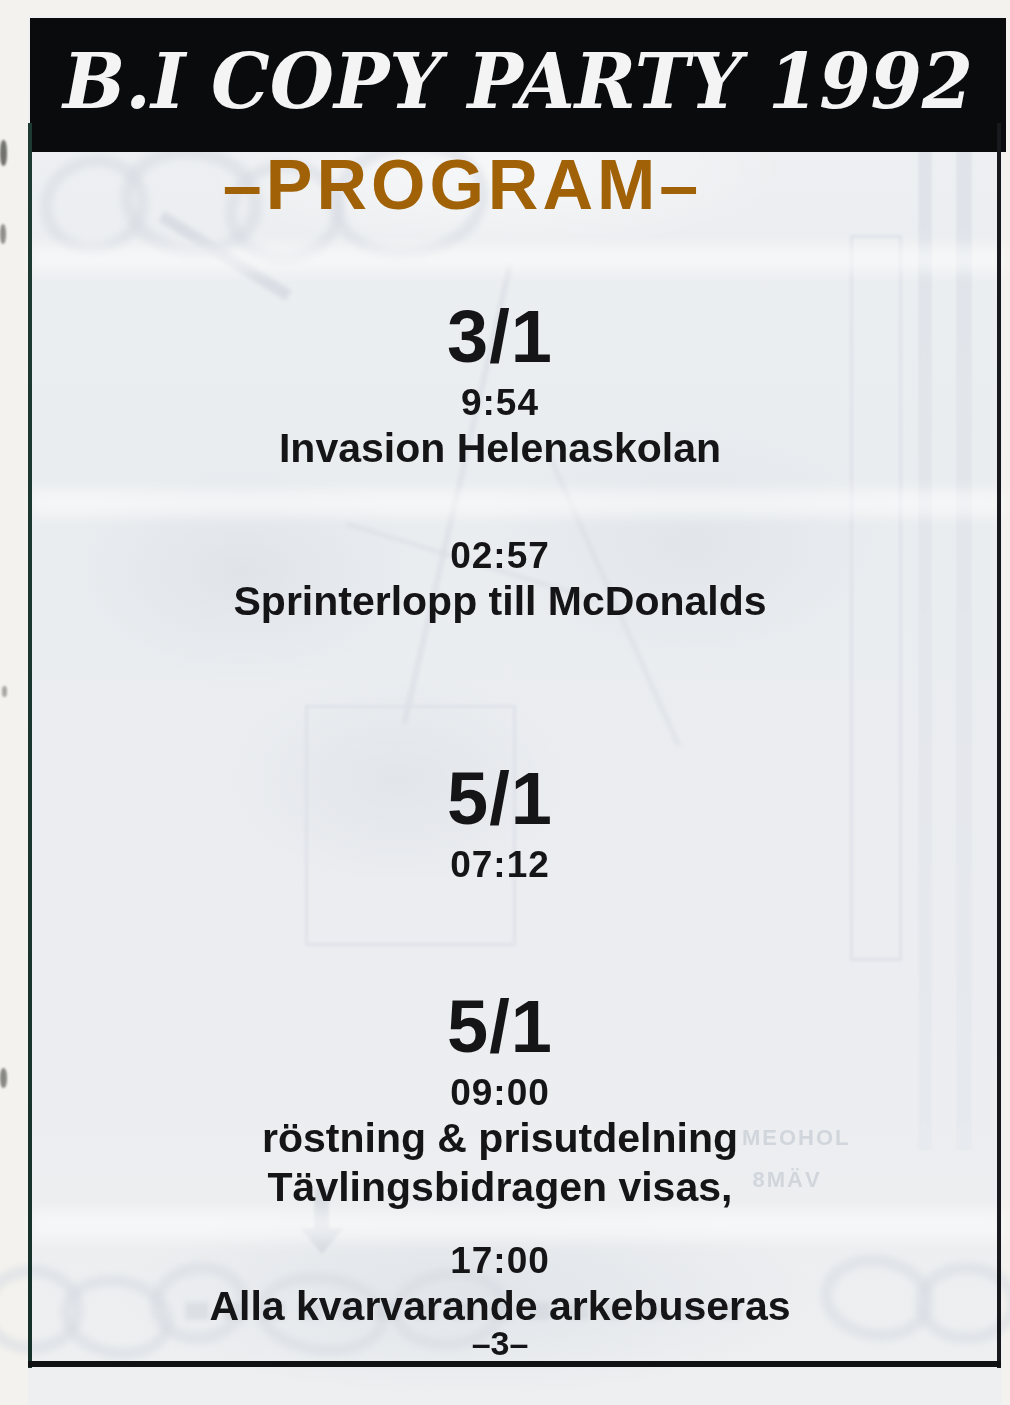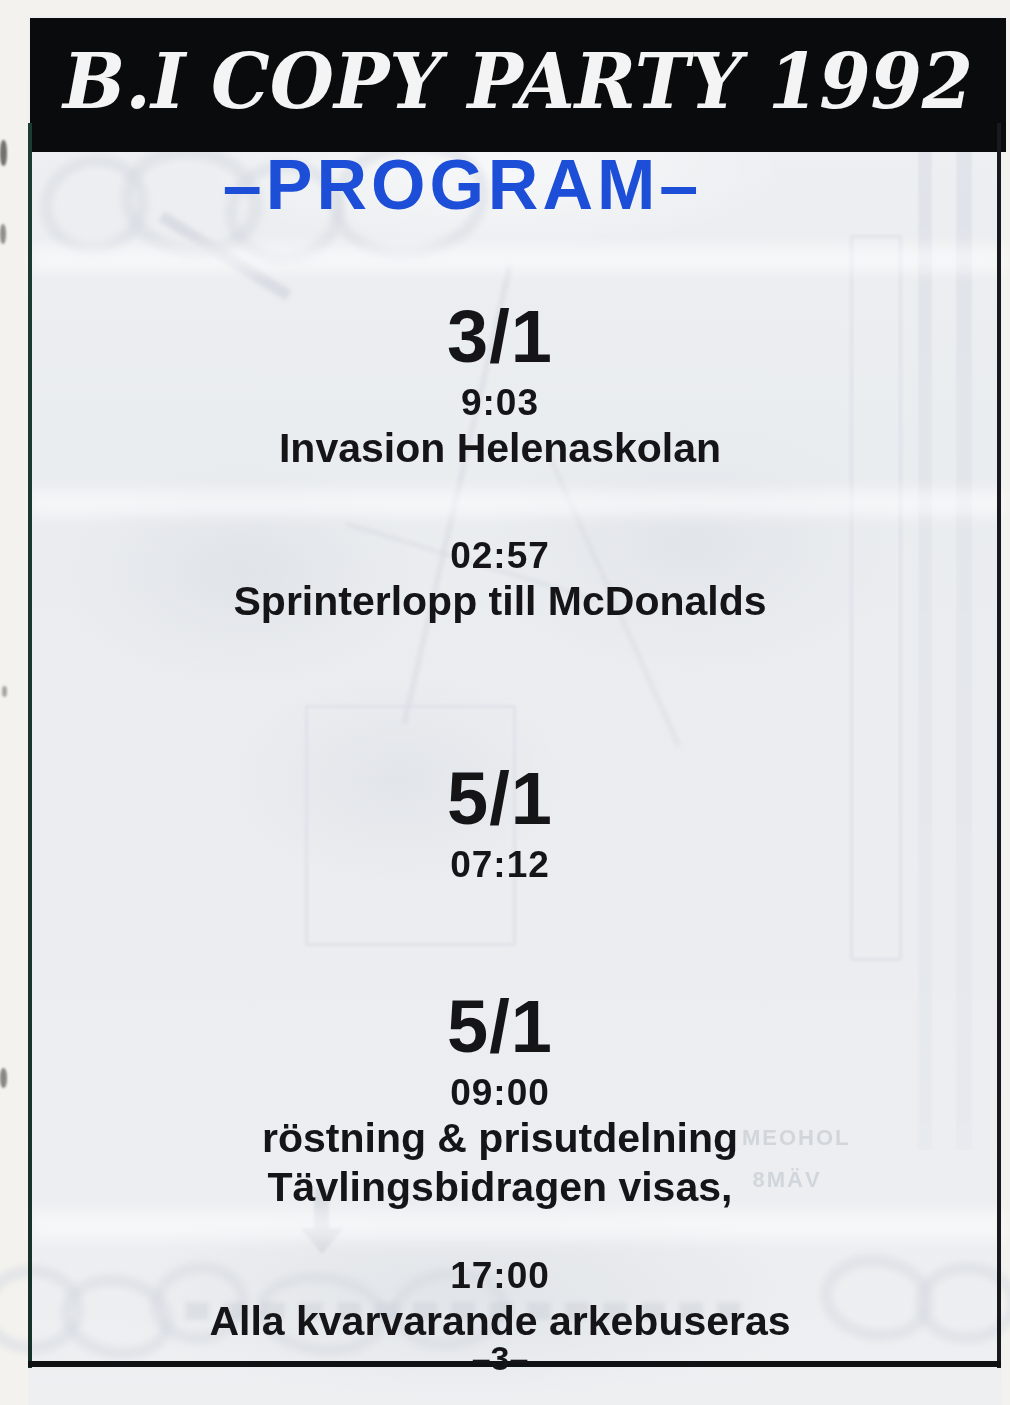--- a/index.html
+++ b/index.html
@@ -40,21 +40,21 @@
   .smudge{position:absolute;background:#5c5c57;border-radius:45%;filter:blur(1px);}
   
   .banner{position:absolute;left:30px;top:18px;width:976px;height:134px;background:#0a0b0d;}
   .banner svg{display:block;width:100%;height:100%;}
   
   .frame-left{position:absolute;left:28px;top:123px;width:4px;height:1245px;background:linear-gradient(180deg,#1d3b33,#16312a);}
   .frame-right{position:absolute;left:997px;top:123px;width:4px;height:1245px;background:#17191c;}
   .frame-bottom{position:absolute;left:28px;top:1361px;width:973px;height:6px;background:#0f1113;}
   
   .heading{position:absolute;left:0;right:85px;top:145px;text-align:center;
-    font-size:70px;line-height:80px;font-weight:bold;letter-spacing:4px;color:#1d4ed8;}
+    font-size:70px;line-height:80px;font-weight:bold;letter-spacing:4px;color:#a16207;}
   .entry{position:absolute;left:0;right:10px;text-align:center;font-weight:bold;color:#151517;}
   .entry .date{font-size:74px;line-height:78px;letter-spacing:1px;}
   .entry .time{font-size:37px;line-height:42px;margin-top:6px;letter-spacing:1px;}
   .entry .title{font-size:41px;line-height:49px;}
   .page-number{font-size:34px;line-height:36px;margin-top:-6px;font-weight:bold;}
 </style>
 </head>
 <body>
 
 <div class="page">
@@ -107,21 +107,21 @@
   </div>
 
   <div class="frame-left"></div>
   <div class="frame-right"></div>
   <div class="frame-bottom"></div>
 
   <div class="heading">–PROGRAM–</div>
 
   <div class="entry" style="top:298px;">
     <div class="date">3/1</div>
-    <div class="time">9:03</div>
+    <div class="time">9:54</div>
     <div class="title">Invasion Helenaskolan</div>
   </div>
 
   <div class="entry" style="top:529px;">
     <div class="time">02:57</div>
     <div class="title">Sprinterlopp till McDonalds</div>
   </div>
 
   <div class="entry" style="top:760px;">
     <div class="date">5/1</div>
@@ -129,21 +129,21 @@
   </div>
 
   <div class="entry" style="top:988px;">
     <div class="date">5/1</div>
     <div class="time">09:00</div>
     <div class="title">röstning &amp; prisutdelning</div>
     <div class="title">Tävlingsbidragen visas,</div>
   </div>
 
   <div class="entry" style="top:1240px;">
-    <div class="time" style="margin-top:15px;">17:00</div>
+    <div class="time" style="margin-top:0;">17:00</div>
     <div class="title">Alla kvarvarande arkebuseras</div>
     <div class="page-number">–3–</div>
   </div>
 
   <div class="smudge" style="left:0;top:140px;width:7px;height:26px;opacity:.85;"></div>
   <div class="smudge" style="left:0;top:224px;width:6px;height:20px;opacity:.65;"></div>
   <div class="smudge" style="left:2px;top:686px;width:5px;height:11px;opacity:.5;"></div>
   <div class="smudge" style="left:0;top:1068px;width:7px;height:20px;opacity:.7;"></div>
 
 </div>

